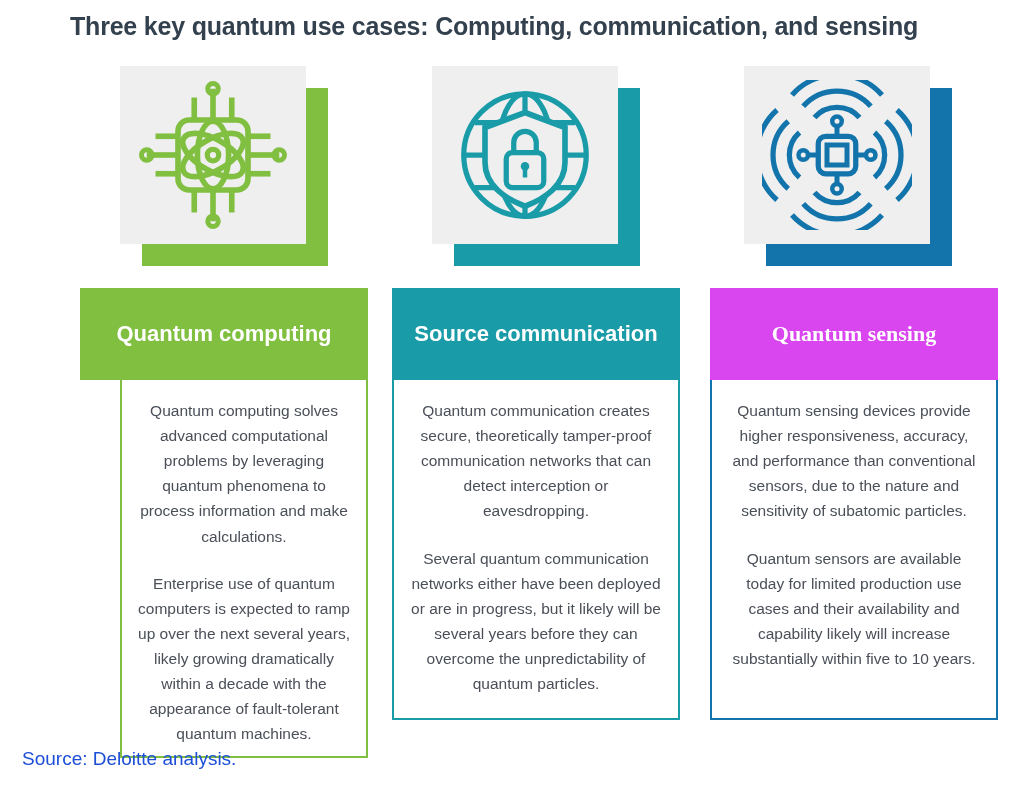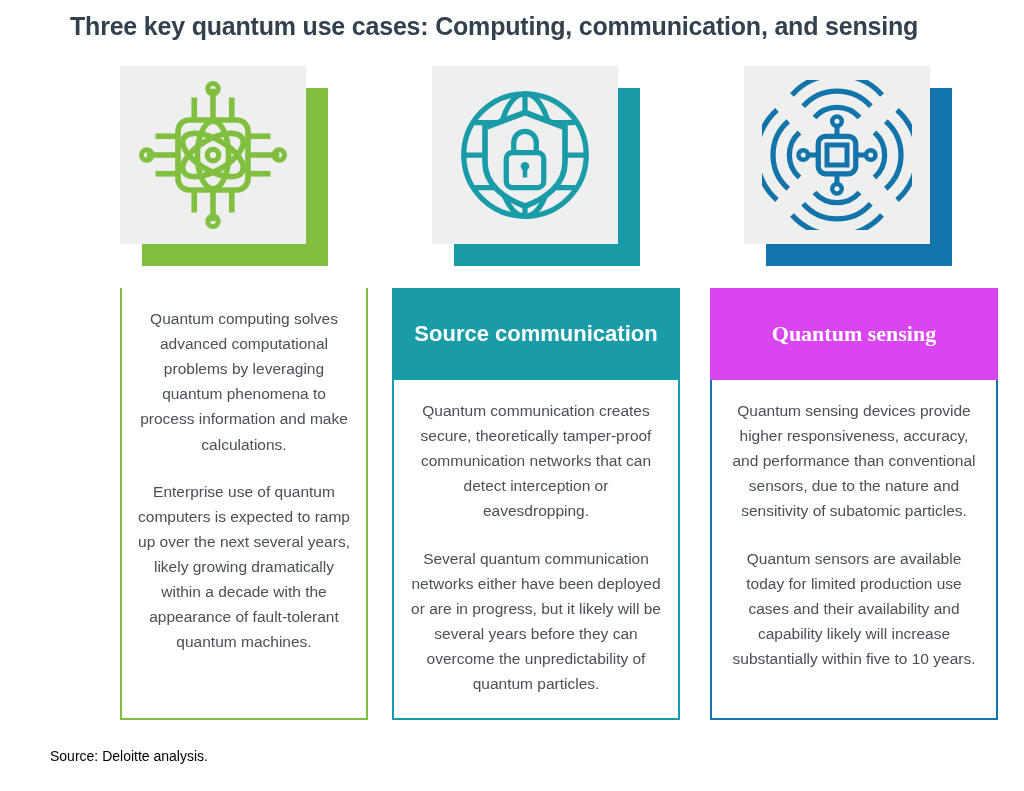--- a/index.html
+++ b/index.html
@@ -119,23 +119,22 @@
   .card-body p {
     margin: 0 0 22px 0;
   }
   .card-body p:last-child { margin-bottom: 0; }
 
   
   .source-note {
     position: absolute;
     left: 22px;
     top: 748px;
-    font-size: 14px;
-    color: #000000;
-    margin-left: 28px;
+    font-size: 19px;
+    color: #1d4ed8;
   }
 </style>
 </head>
 <body>
 
 <div class="page-title" style="color: rgb(51, 64, 77);">Three key quantum use cases: Computing, communication, and sensing</div>
 
 <div class="icon-row">
 
   <div class="icon-block b1">
@@ -235,20 +234,21 @@
         </svg>
       </span>
     </div>
   </div>
 
 </div>
 
 <div class="cards">
 
   <div class="card c1">
+    <div class="card-header" style="background: rgb(129, 191, 65);">Quantum computing</div>
     <div class="card-body" style="border-color: rgb(129, 191, 65); margin-left: 40px;">
       <p>Quantum computing solves advanced computational problems by leveraging quantum phenomena to process information and make calculations.</p>
       <p>Enterprise use of quantum computers is expected to ramp up over the next several years, likely growing dramatically within a decade with the appearance of fault-tolerant quantum machines.</p>
     </div>
   </div>
 
   <div class="card c2">
     <div class="card-header" style="background: rgb(26, 155, 168);">Source communication</div>
     <div class="card-body" style="border-color: rgb(26, 155, 168);">
       <p>Quantum communication creates secure, theoretically tamper-proof communication networks that can detect interception or eavesdropping.</p>

